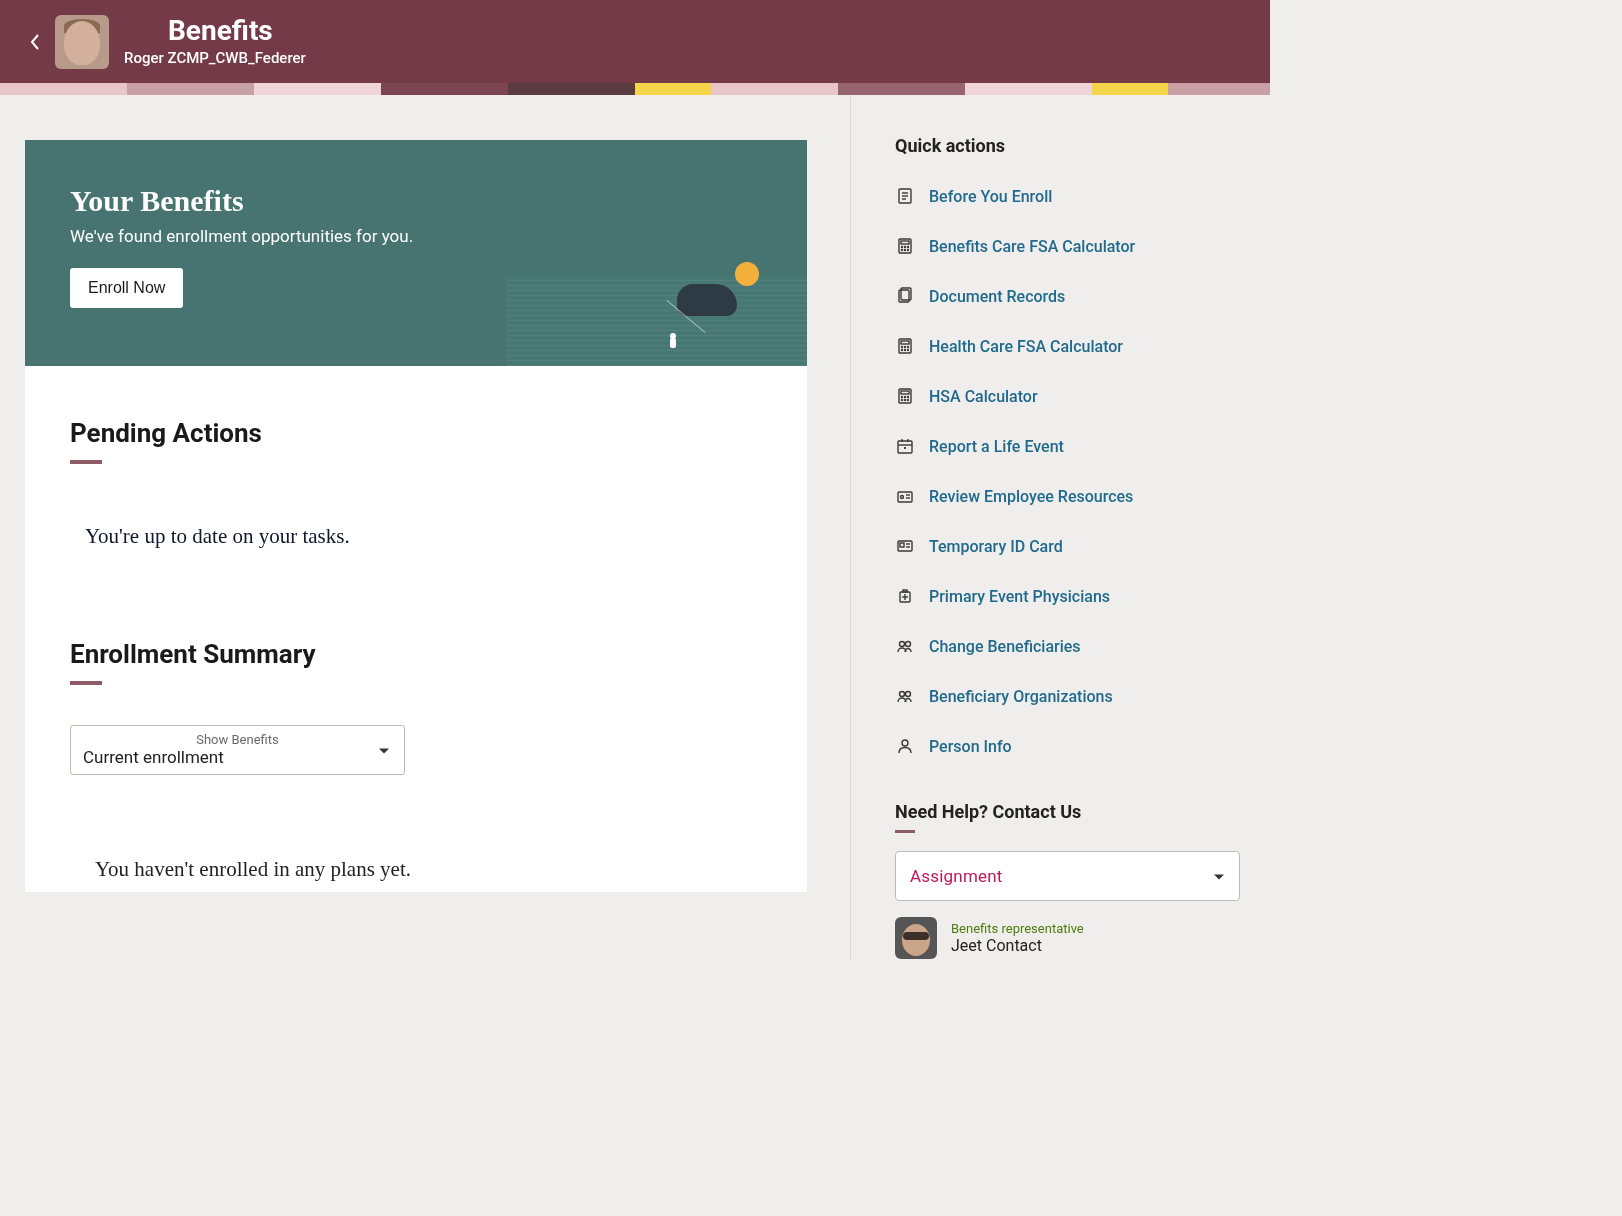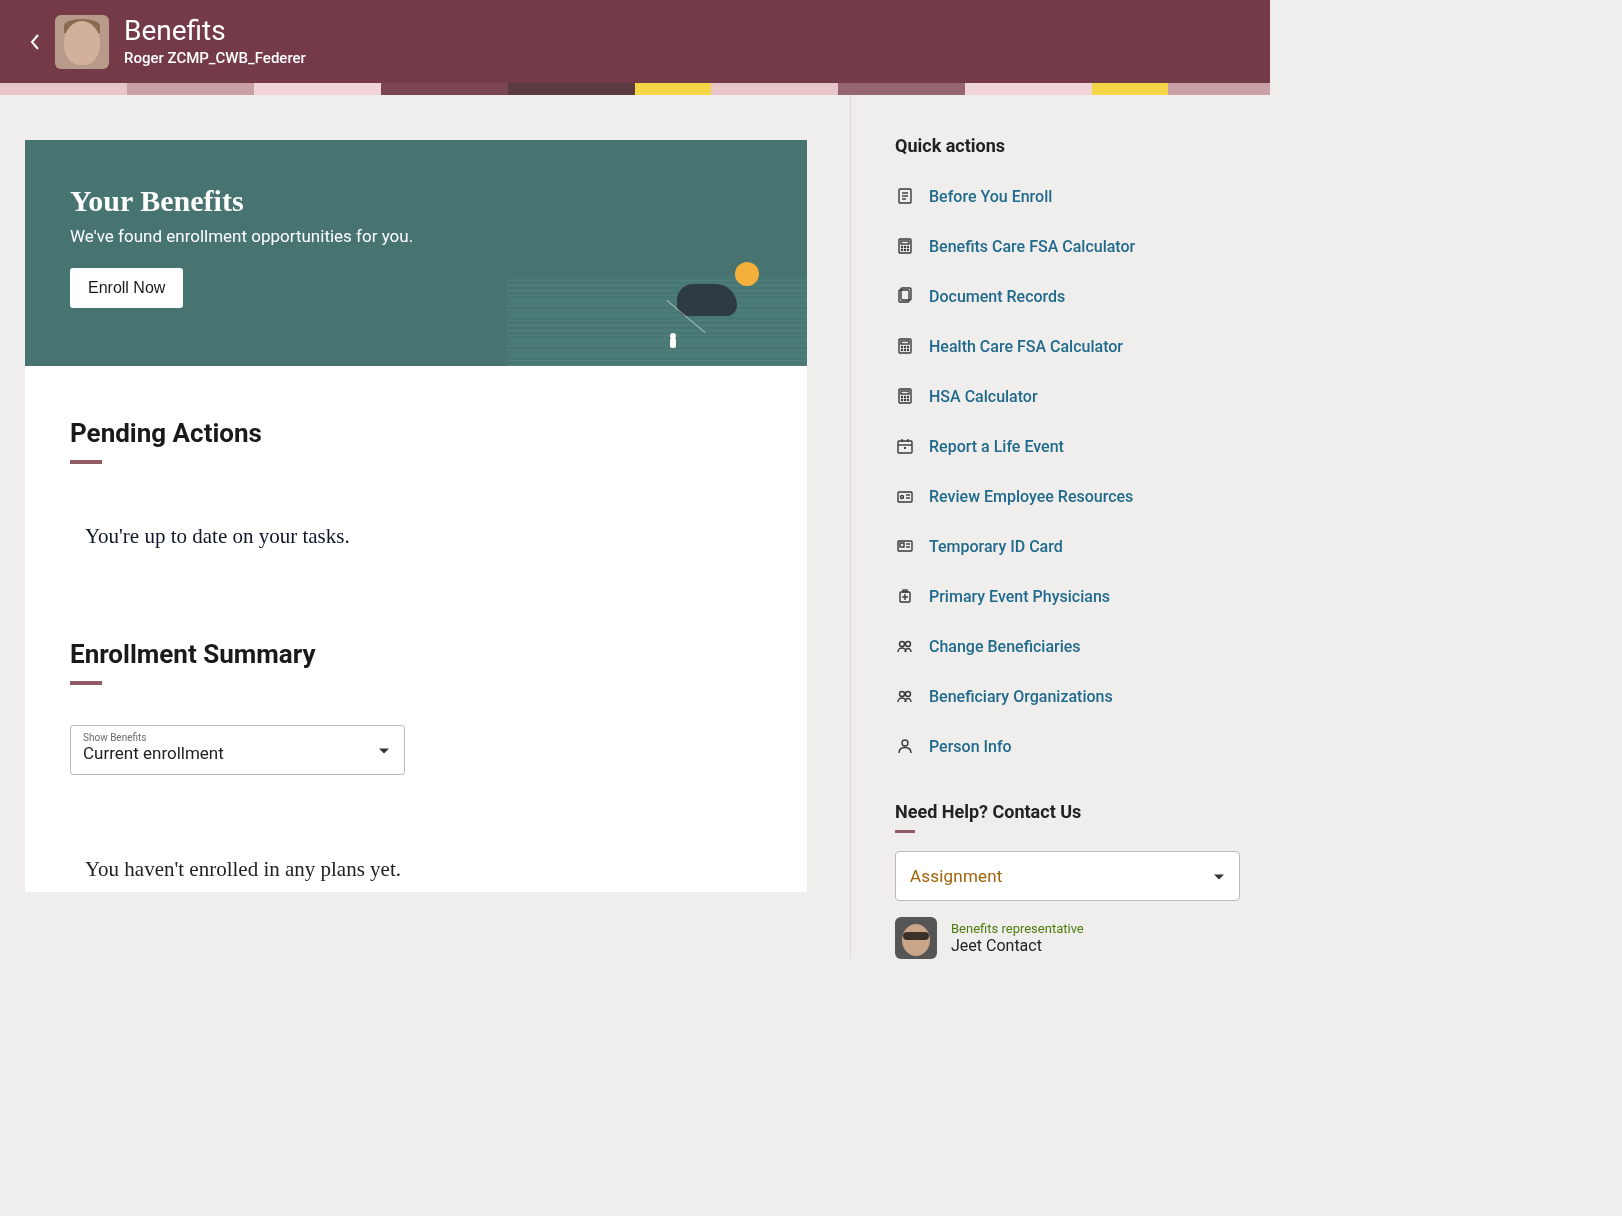--- a/index.html
+++ b/index.html
@@ -26,21 +26,21 @@
     margin-right: 10px;
   }
   .back-chevron svg { stroke: #fff; }
   .avatar {
     width: 54px; height: 54px; border-radius: 6px; background: #b89a8a;
     overflow: hidden; margin-right: 15px; position: relative;
   }
   .avatar-face { position:absolute; width:36px; height:44px; background:#d2b09c; border-radius:50% 50% 45% 45%; left:9px; top:6px;}
   .avatar-hair { position:absolute; width:36px; height:14px; background:#8b6a52; border-radius:50% 50% 0 0; left:9px; top:4px;}
   .header-titles { display:flex; flex-direction:column; }
-  .header-title { color:#fff; font-size:28px; font-weight:400; line-height:1.1;}
+  .header-title { color:#fff; font-size:28px; font-weight:700; line-height:1.1;margin-left:44px;}
   .header-subtitle { color:#fff; font-size:15px; font-weight:500; margin-top:2px;}
 
   
   .deco-strip {
     height: 12px;
     background: linear-gradient(90deg,
       #e8c5c8 0 10%, #c9a0a6 10% 20%, #f0d4d8 20% 30%,
       #7b4551 30% 40%, #5a3b42 40% 50%, #f4d648 50% 56%,
       #e8c5c8 56% 66%, #966570 66% 76%, #f0d4d8 76% 86%,
       #f4d648 86% 92%, #c9a0a6 92% 100%);
@@ -81,46 +81,46 @@
   .section-title { font-size:26px; font-weight:700; color:#1a1a1a; }
   .section-underline { width:32px; height:4px; background:#8f5b66; margin-top:12px; }
   .pending-text { font-family: Georgia, 'Times New Roman', serif; font-size:21px; color:#0f172a; margin: 60px 0 50px 15px; }
 
   
   .select-wrap {
     margin-top: 40px;
     width: 335px; height: 50px; border:1px solid #bfbab4; background:#fff;
     border-radius:3px; position:relative; padding: 6px 12px; cursor:pointer;
   }
-  .select-label { font-size:10px; color:#6b6b6b; }
+  .select-label { font-size:13px; color:#6b6b6b;text-align:center; }
   .select-value { font-size:17px; color:#222; margin-top:0px;}
   .select-caret { position:absolute; right:14px; top:50%; transform:translateY(-50%); }
   .select-caret svg { fill:#333; }
-  .enroll-empty { font-family: Georgia, 'Times New Roman', serif; font-size:21px; color:#222; margin: 82px 0 0 15px;}
+  .enroll-empty { font-family: Georgia, 'Times New Roman', serif; font-size:21px; color:#222; margin: 82px 0 0 25px;}
 
   
   .right-col {
     border-left:1px solid #ddd8d1;
     flex:1; padding: 40px 28px 0 44px;
   }
   .qa-title { font-size:18px; font-weight:700; color:#222; }
   .qa-list { margin-top: 15px; }
   .qa-item { display:flex; align-items:center; height:50px; cursor:pointer;}
   .qa-icon { width:20px; height:20px; margin-right: 14px; display:flex; align-items:center; justify-content:center;}
   .qa-icon svg { stroke:#3a3a3a; fill:none; stroke-width:1.4;}
   .qa-label { color:#1f6a8c; font-size:16px; font-weight:500;}
 
   .help-title { font-size:18px; font-weight:700; color:#222; margin-top:30px;}
   .help-underline { width:20px; height:3px; background:#8f5b66; margin-top:8px;}
   .help-select {
     margin-top: 18px; width:345px; height:50px; border:1px solid #bfbab4;
     background:#fff; border-radius:4px; position:relative; padding: 0 14px;
     display:flex; align-items:center; cursor:pointer;
   }
-  .help-select-value { font-size:17px; color:#a16207; letter-spacing:0.2px;}
+  .help-select-value { font-size:17px; color:#be185d; letter-spacing:0.2px;}
   .help-caret { position:absolute; right:14px; top:50%; transform:translateY(-50%); }
   .help-caret svg { fill:#333; }
   .rep-row { display:flex; align-items:center; margin-top:16px;}
   .rep-avatar { width:42px; height:42px; border-radius:6px; background:#555; overflow:hidden; margin-right:14px; position:relative;}
   .rep-face{position:absolute;width:28px;height:32px;background:#caa589;border-radius:50%;left:7px;top:7px;}
   .rep-glasses{position:absolute;width:26px;height:8px;border-radius:4px;background:rgba(0,0,0,0.7);left:8px;top:15px;}
   .rep-role { font-size:13px; color:#4d7c0f;}
   .rep-name { font-size:16px; color:#222; margin-top:0px;}
 
   

